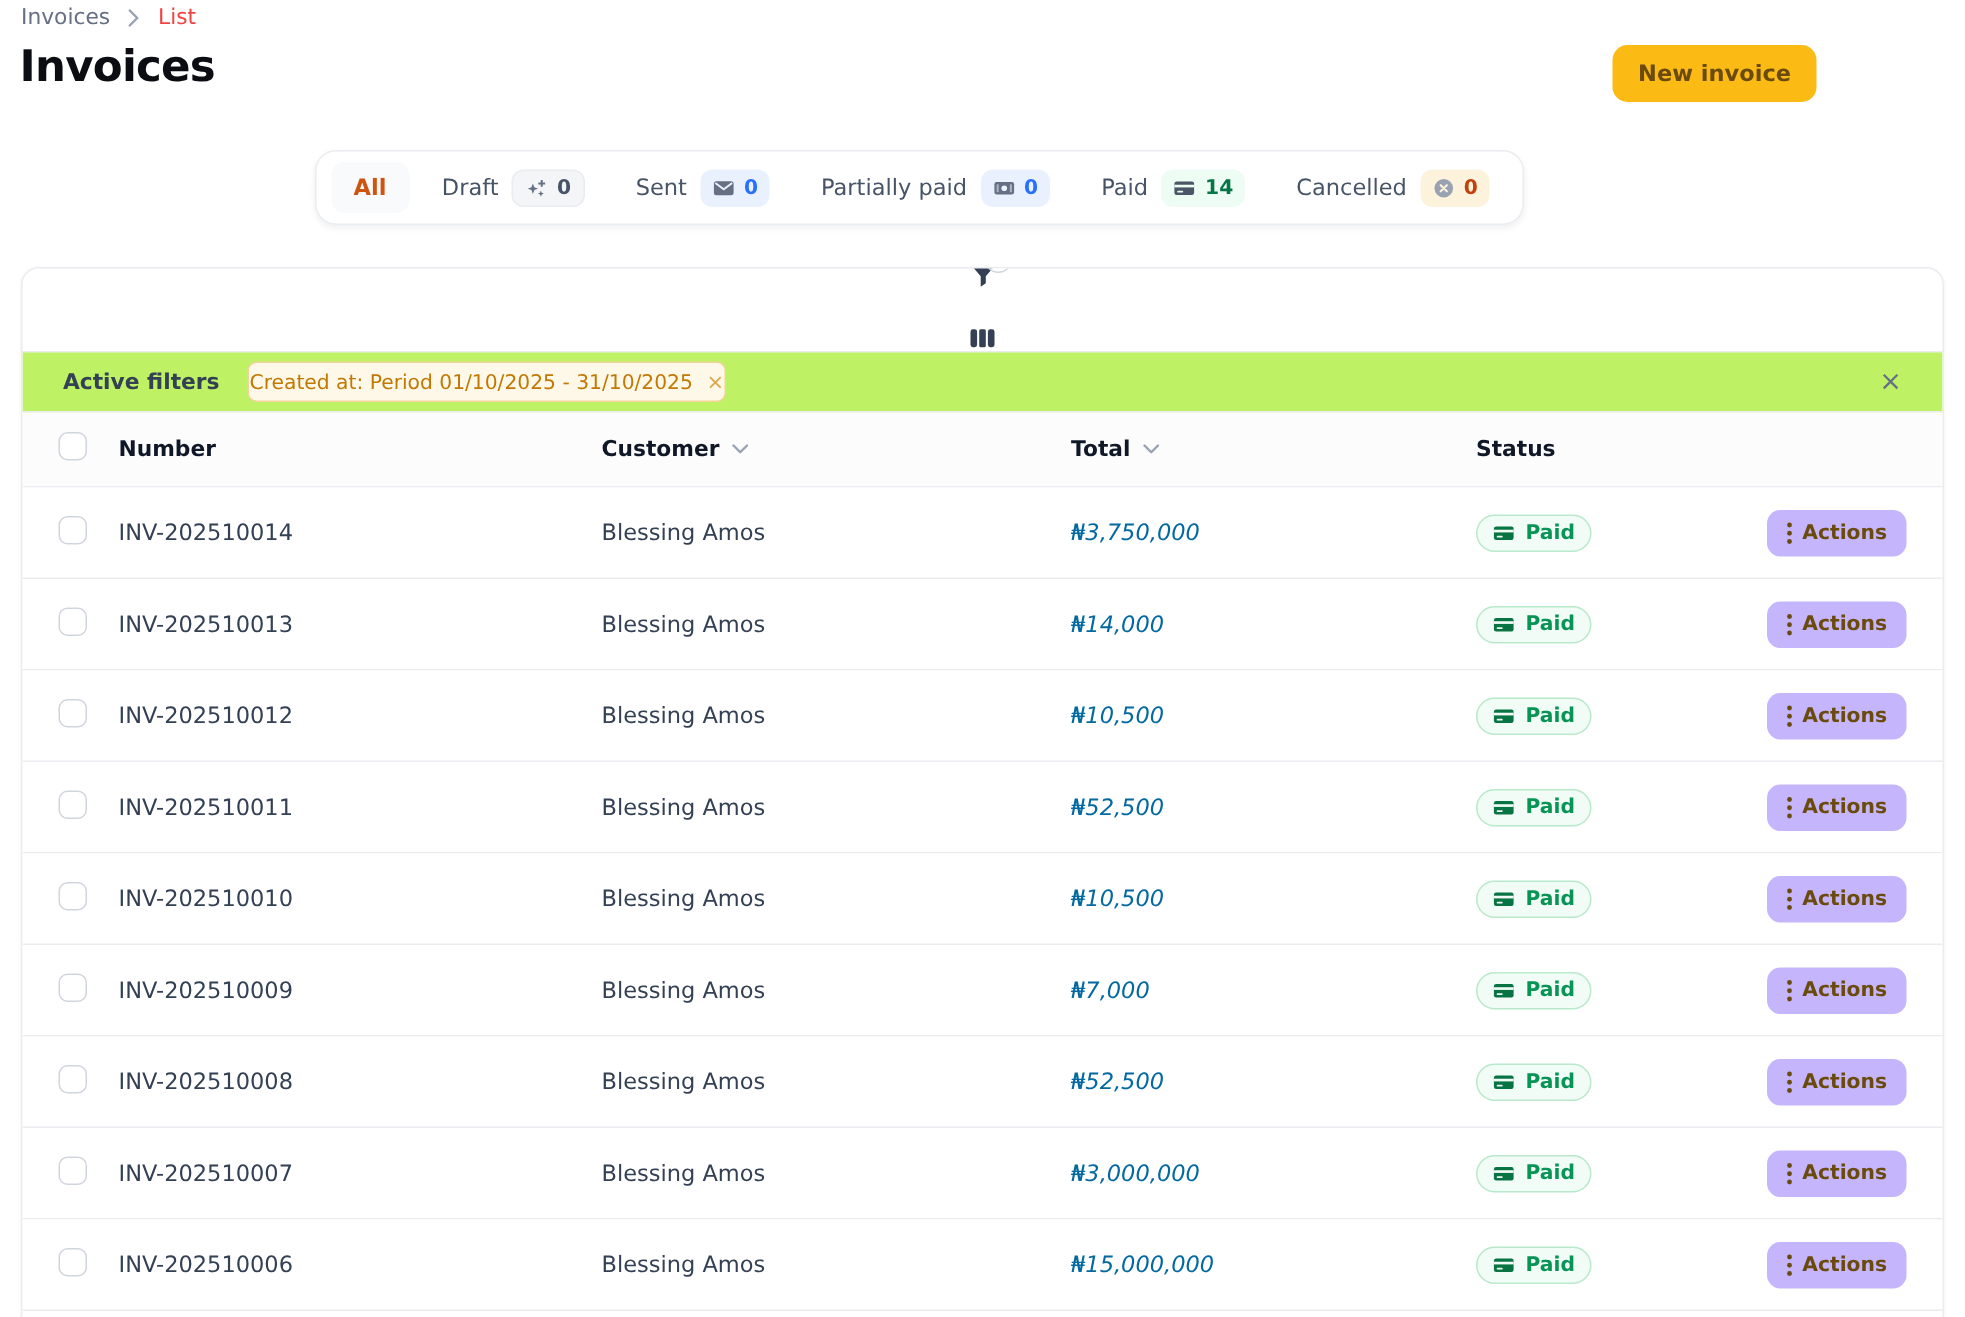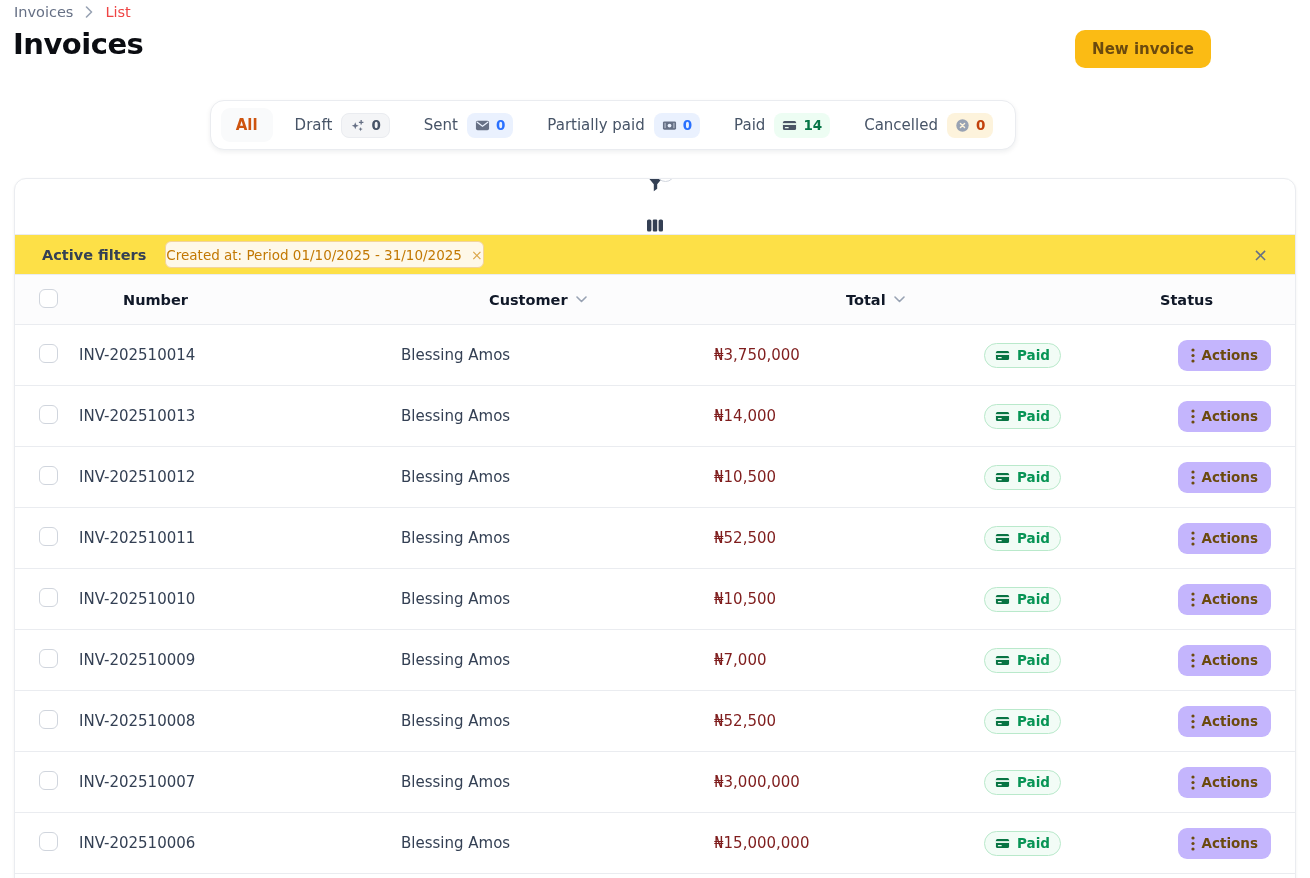--- a/index.html
+++ b/index.html
@@ -48,33 +48,33 @@
   .search input::placeholder { color:#98A2B3; }
   .funnel-wrap { position:relative; cursor:pointer; display:flex; }
   .badge1 {
     position:absolute; top:-13px; right:-11px; width:19px; height:19px; border-radius:50%;
     background:#fff; border:1px solid #D0D5DD; font-size:11px; color:#B54708;
     display:flex; align-items:center; justify-content:center;
   }
   .columns-btn { cursor:pointer; display:flex; }
 
   
-  .filters-bar { height:41px; background:#fde047; border-top:1px solid #EAECF0; border-bottom:1px solid #EAECF0; display:flex; align-items:center; gap:19px; padding:0 27px; }
+  .filters-bar { height:41px; background:#bef264; border-top:1px solid #EAECF0; border-bottom:1px solid #EAECF0; display:flex; align-items:center; gap:19px; padding:0 27px; }
   .filters-label { font-size:14.5px; font-weight:600; color:#344054; }
   .chip { display:inline-flex; align-items:center; gap:9px; height:27px; padding:0 0; background:#FEF8E8; border:1px solid #F2D49B; border-radius:6px; font-size:13.5px; color:#C27803; }
   .chip-x { cursor:pointer; color:#DBA74A; font-size:14px; }
   .clear-x { margin-left:auto; font-size:18px; color:#667085; cursor:pointer; line-height:1; }
 
   
   .grid { display:grid; grid-template-columns:40px 322px 313px 270px 1fr 92px; align-items:center; padding:0 24px; }
-  .thead { height:50px; background:#FCFCFD; border-bottom:1px solid #EAECF0; font-size:14.5px; font-weight:700; color:#101828;gap:44px; }
+  .thead { height:50px; background:#FCFCFD; border-bottom:1px solid #EAECF0; font-size:14.5px; font-weight:700; color:#101828; }
   .th { display:flex; align-items:center; gap:8px; }
   .checkbox { width:19px; height:19px; border:1.5px solid #D0D5DD; border-radius:6px; background:#fff; display:inline-block; cursor:pointer; }
   .trow { height:61px; border-bottom:1px solid #EAECF0; font-size:15px; color:#344054; background:#fff; }
-  .cell-total { color:#7f1d1d; font-family:"DejaVu Sans",sans-serif; }
+  .cell-total { color:#0369a1; font-family:"DejaVu Sans",sans-serif;font-style:italic; }
   .paid-badge {
     display:inline-flex; align-items:center; gap:7px; height:25px; padding:0 10px;
     background:#F2FCF6; border:1px solid #B9E9CB; border-radius:13px;
     font-size:13.5px; font-weight:600; color:#079455;
   }
   .cell-actions { justify-self:end; }
   .actions-btn {
     display:inline-flex; align-items:center; gap:7px; height:31px; padding:0 13px;
     background:#c4b5fd; border:none; border-radius:9px; cursor:pointer;
     font-family:inherit; font-size:13.5px; font-weight:600; color:#6B4A0E;

